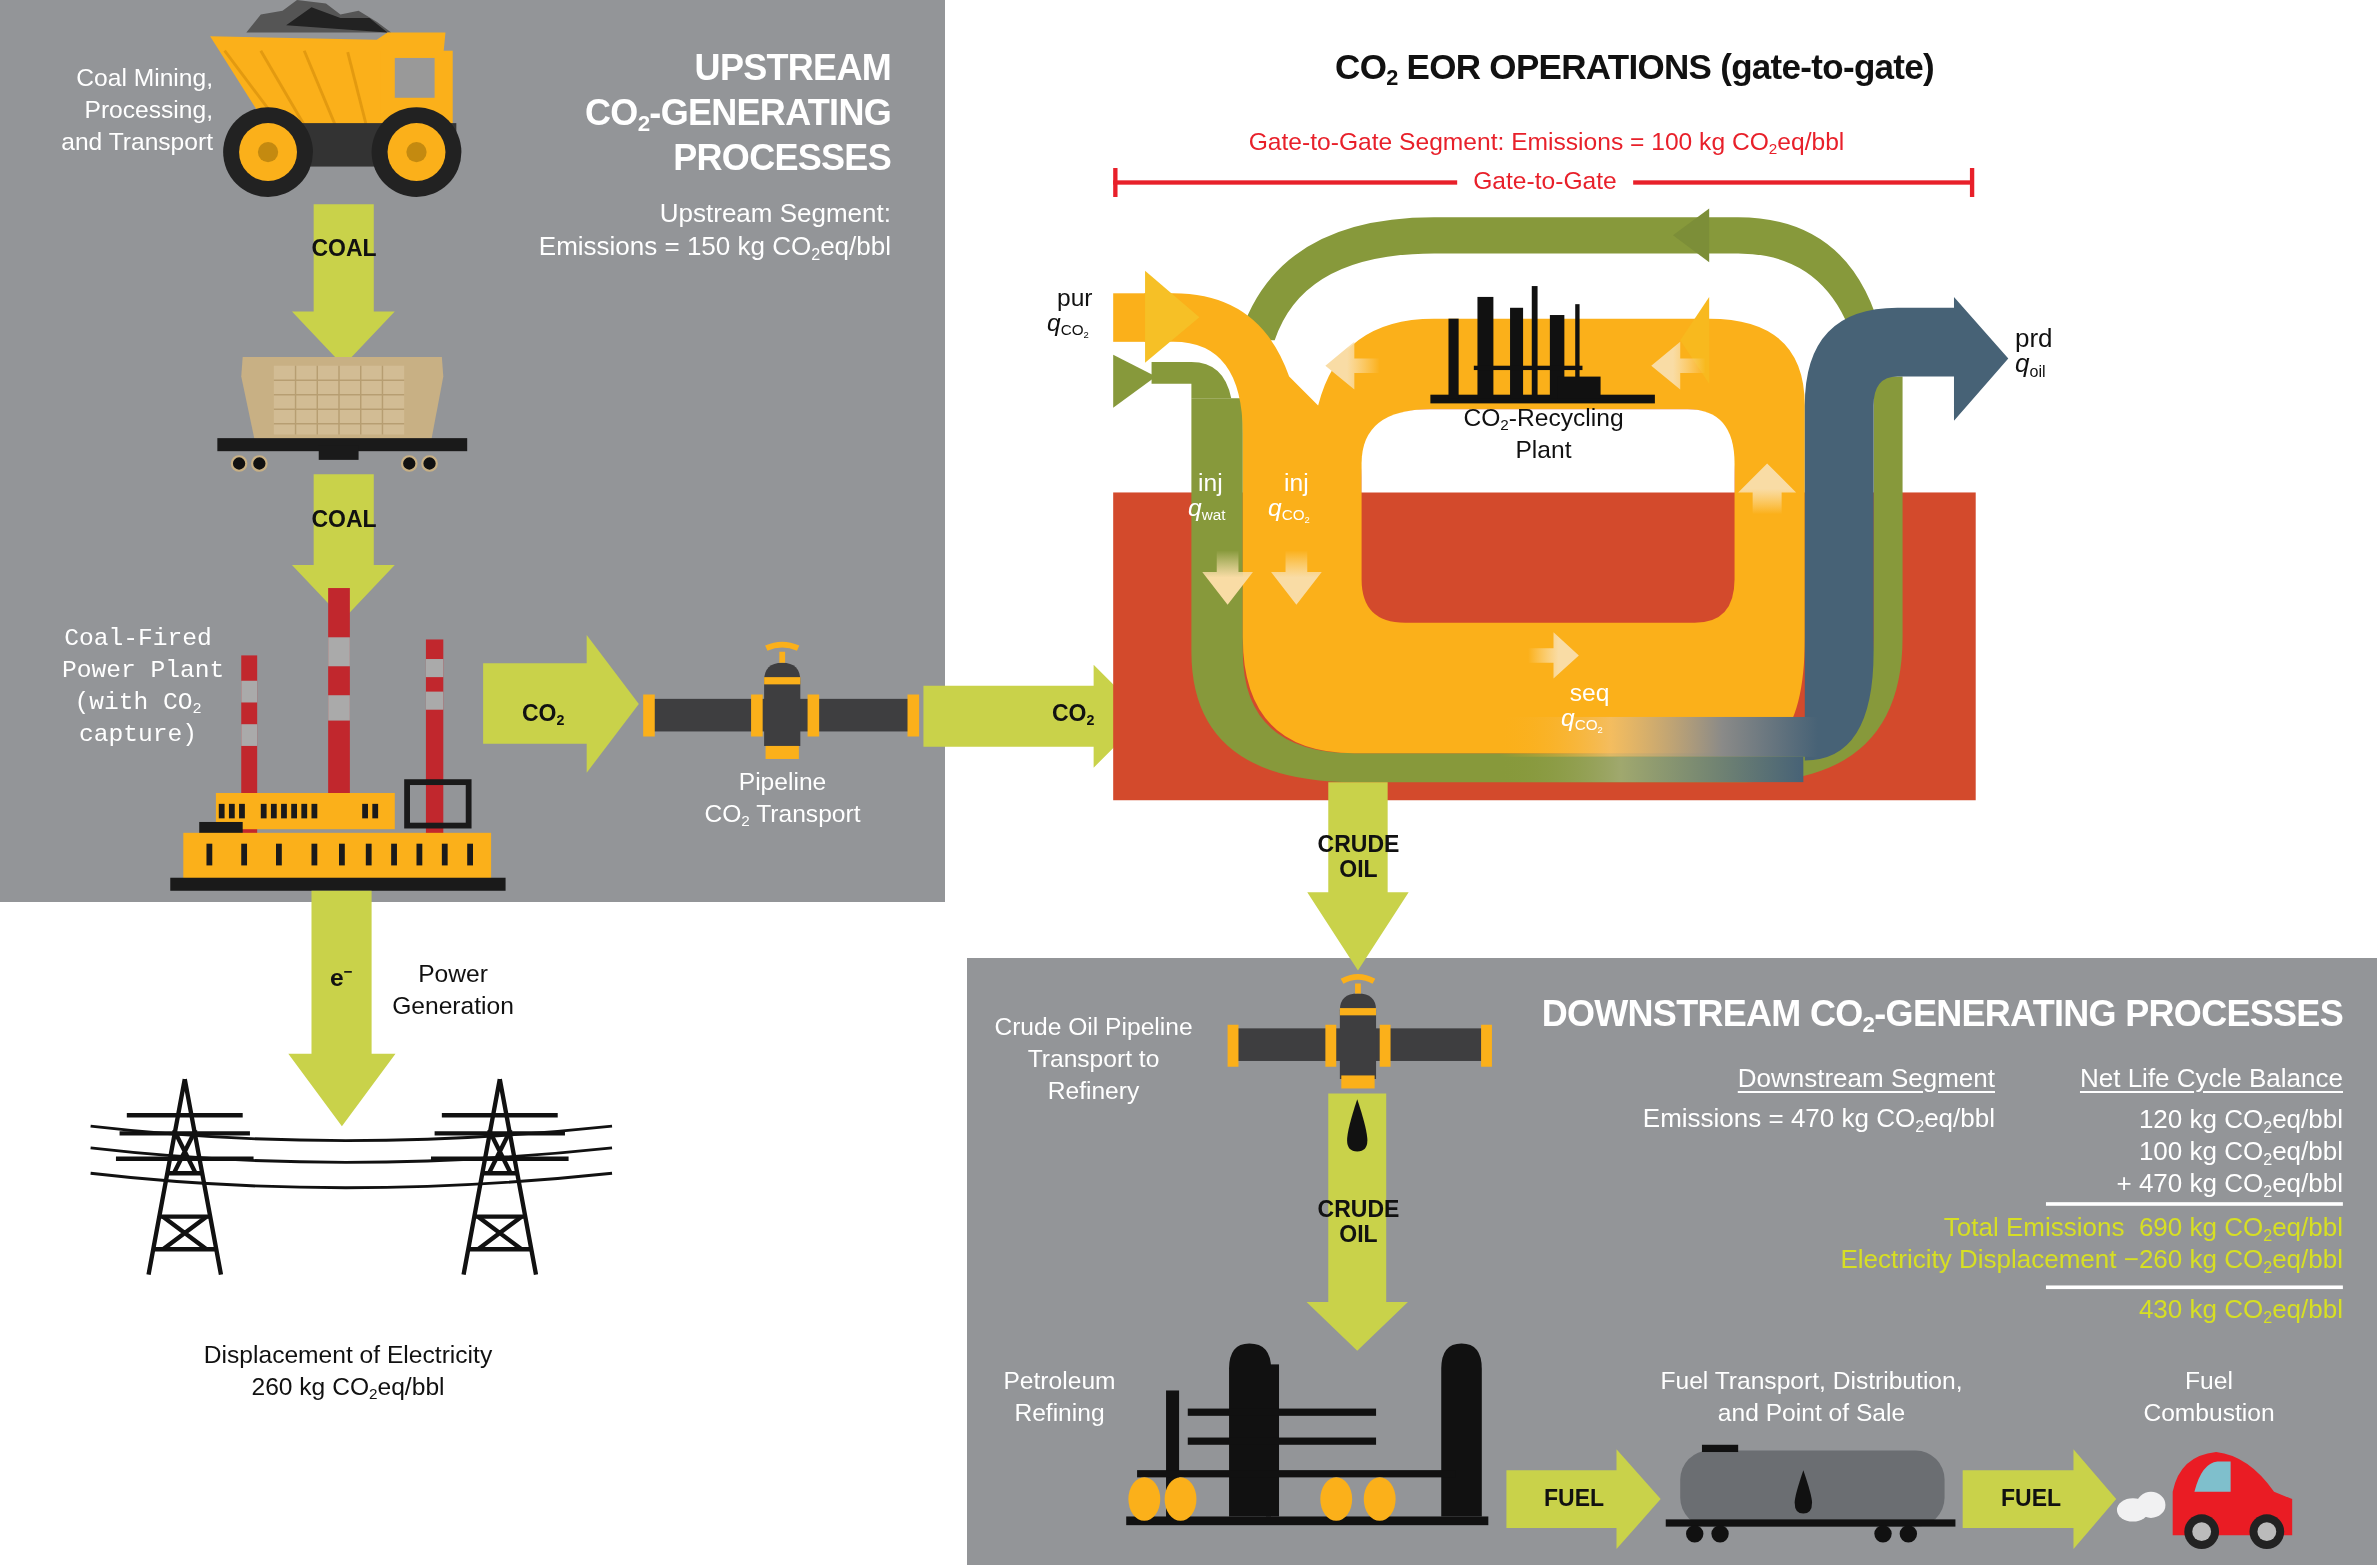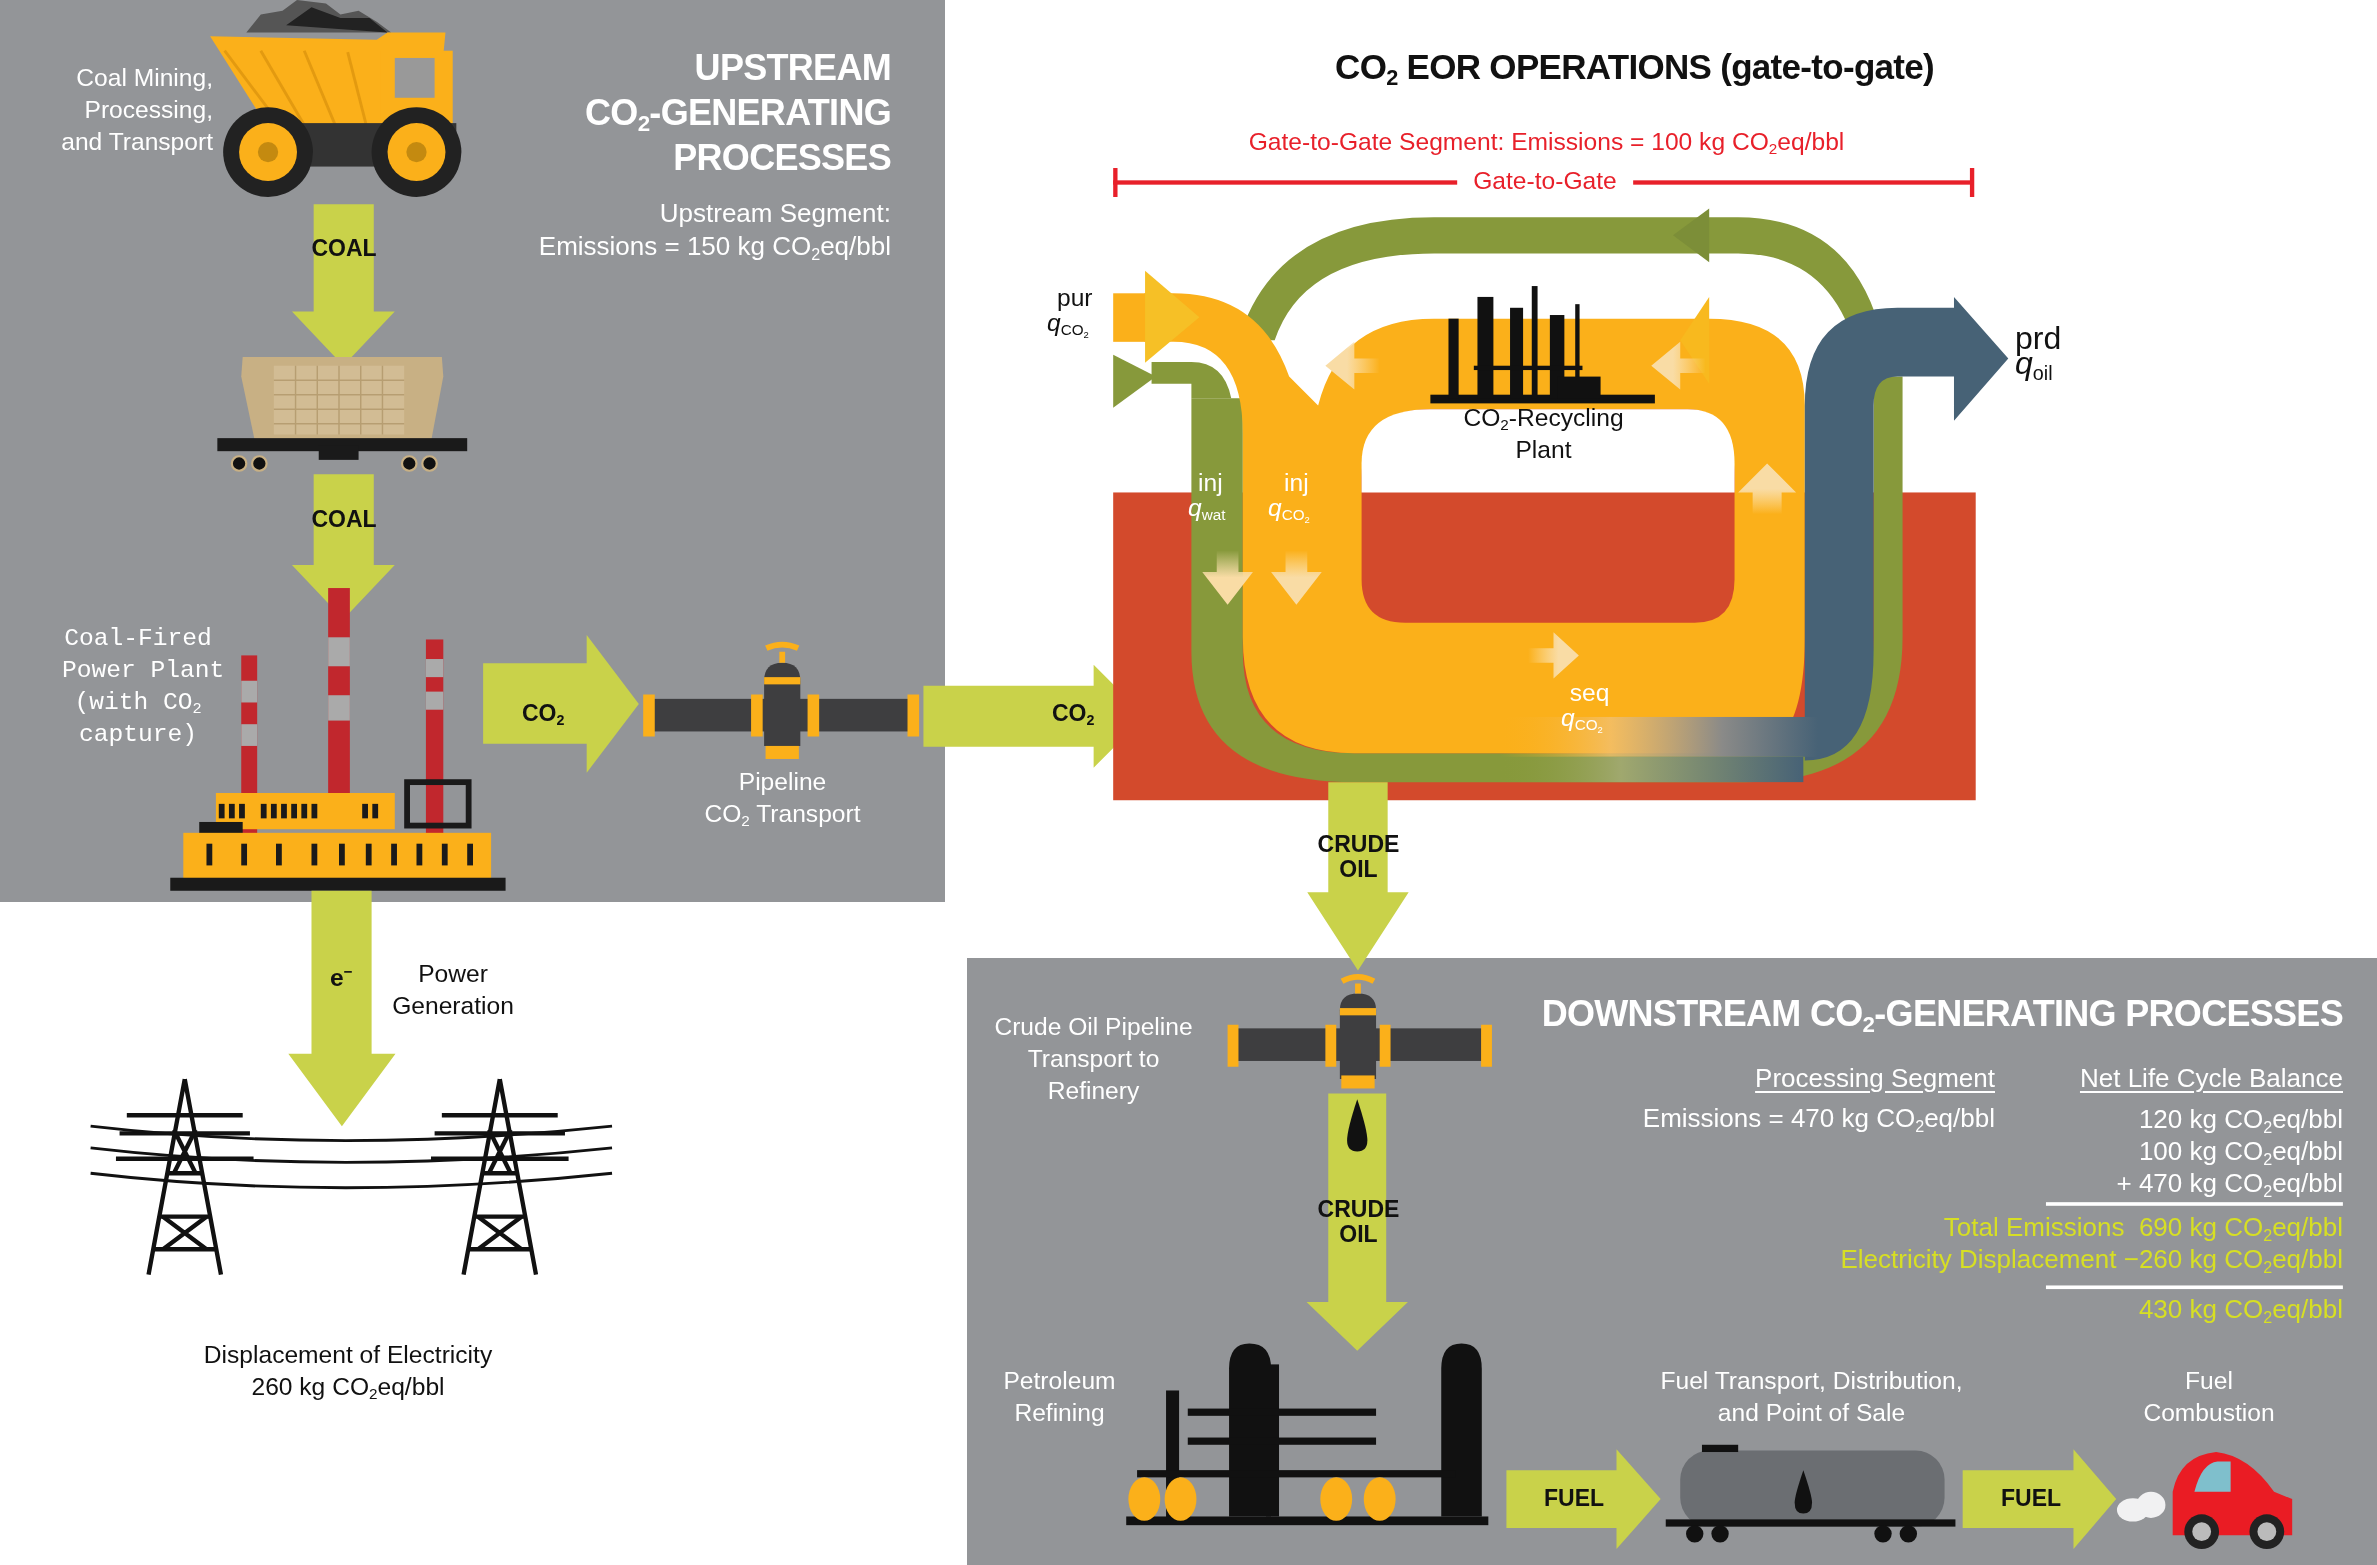--- a/index.html
+++ b/index.html
@@ -361,21 +361,21 @@
 </div>
 <div class="lbl c t-red" style="left:1159px;top:127px;width:775px;font-size:24.6px;">
   <span>Gate-to-Gate Segment: Emissions = 100 kg CO</span><sub>2</sub><span>eq/bbl</span>
 </div>
 <div class="lbl c t-red" style="left:1457px;top:166px;width:176px;font-size:24.6px;">Gate-to-Gate</div>
 
 <div class="lbl t-black" style="left:1047px;top:286px;font-size:24.6px;line-height:24.6px;">
   <div style="padding-left:10px;">pur</div>
   <div><span class="q">q</span><sub><span>CO</span><sub>2</sub></sub></div>
 </div>
-<div class="lbl t-black" style="left:2015px;top:326px;font-size:32px;line-height:24.6px;">
+<div class="lbl t-black" style="left:2015px;top:326px;font-size:26px;line-height:24.6px;">
   <div>prd</div>
   <div><span class="q">q</span><sub>oil</sub></div>
 </div>
 <div class="lbl t-white" style="left:1188px;top:471px;font-size:24.6px;line-height:24.6px;">
   <div style="padding-left:10px;">inj</div>
   <div><span class="q">q</span><sub>wat</sub></div>
 </div>
 <div class="lbl t-white" style="left:1268px;top:471px;font-size:24.6px;line-height:24.6px;">
   <div style="padding-left:16px;">inj</div>
   <div><span class="q">q</span><sub><span>CO</span><sub>2</sub></sub></div>
@@ -399,21 +399,21 @@
 <div class="lbl c t-white" style="left:974px;top:1011px;width:239px;font-size:24.6px;line-height:32px;">
   <div>Crude Oil Pipeline</div>
   <div>Transport to</div>
   <div>Refinery</div>
 </div>
 <div class="lbl c t-black" style="left:1304px;top:1197px;width:109px;font-size:23px;line-height:24.6px;font-weight:bold;">
   <div>CRUDE</div>
   <div>OIL</div>
 </div>
 
-<div class="lbl r t-white u" style="right:382px;top:1063px;font-size:26px;">Processing Segment</div>
+<div class="lbl r t-white u" style="right:382px;top:1063px;font-size:26px;">Downstream Segment</div>
 <div class="lbl r t-white" style="right:382px;top:1103px;font-size:26px;">
   <span>Emissions = 470 kg CO</span><sub>2</sub><span>eq/bbl</span>
 </div>
 <div class="lbl r t-white u" style="right:34px;top:1063px;font-size:26px;">Net Life Cycle Balance</div>
 
 <div class="lbl r t-white" style="right:34px;top:1103px;font-size:26px;line-height:32px;">
   <div><span>120 kg CO</span><sub>2</sub><span>eq/bbl</span></div>
   <div><span>100 kg CO</span><sub>2</sub><span>eq/bbl</span></div>
   <div><span>+ 470 kg CO</span><sub>2</sub><span>eq/bbl</span></div>
 </div>

